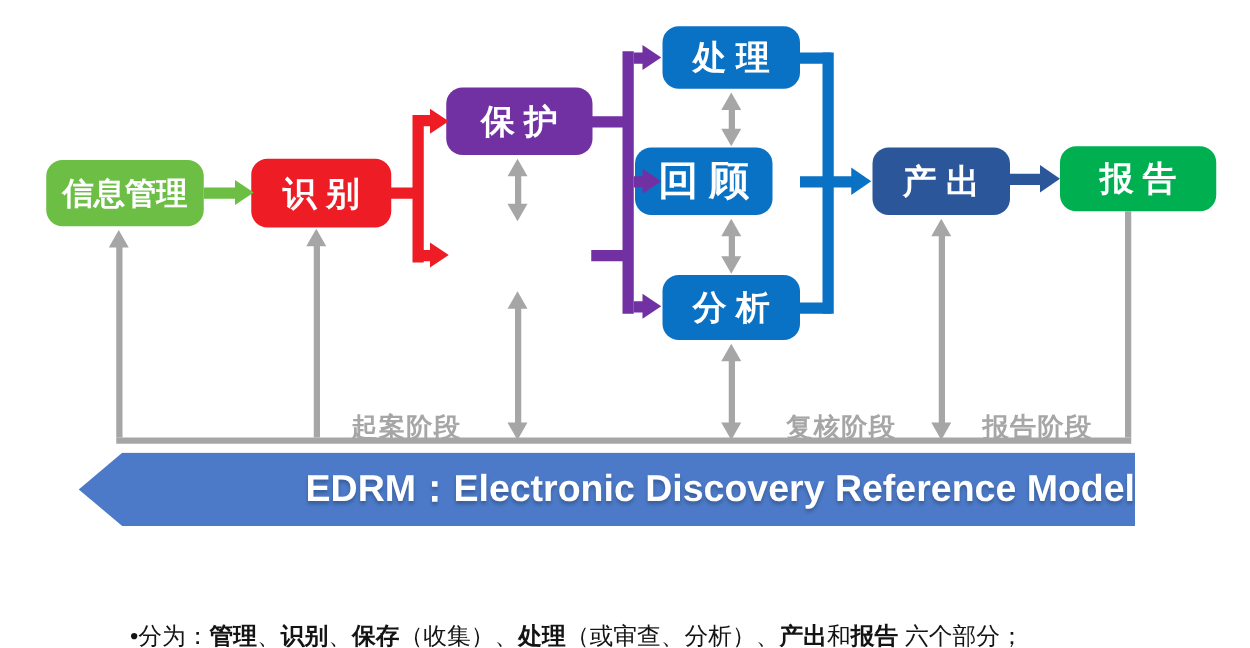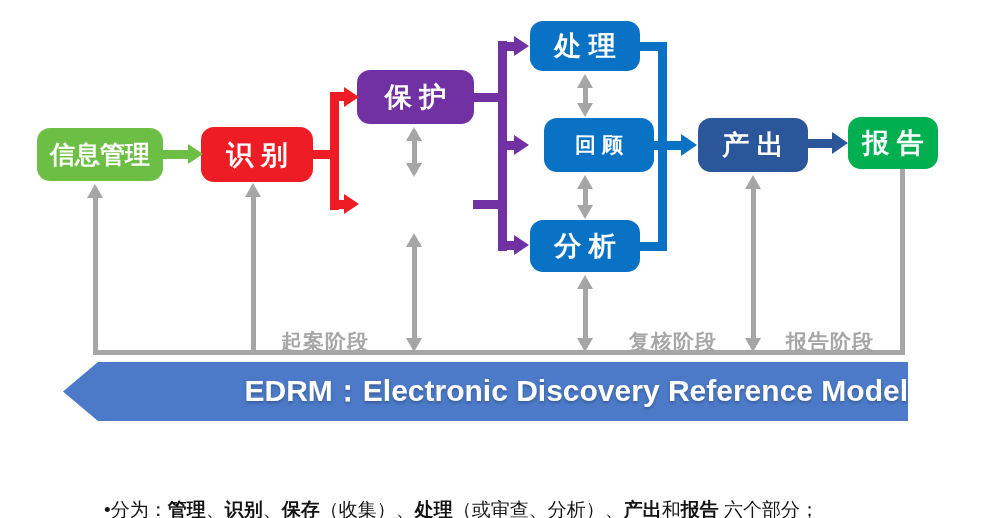--- a/index.html
+++ b/index.html
@@ -54,24 +54,24 @@
 </style>
 </head>
 <body>
 
 <div id="canvas">
 
   <div class="node c-green1" style="left:37px;top:128px;width:126px;height:53px;font-size:25px;">信息管理</div>
   <div class="node c-red" style="left:201px;top:127px;width:112px;height:55px;font-size:27px;">识 别</div>
   <div class="node c-purple" style="left:357px;top:70px;width:117px;height:54px;font-size:27px;">保 护</div>
   <div class="node c-blue" style="left:530px;top:21px;width:110px;height:50px;font-size:27px;">处 理</div>
-  <div class="node c-blue" style="left:544px;top:118px;width:110px;height:54px;font-size:21px;">回 顾</div>
+  <div class="node c-blue" style="left:508px;top:118px;width:110px;height:54px;font-size:32px;">回 顾</div>
   <div class="node c-blue" style="left:530px;top:220px;width:110px;height:52px;font-size:27px;">分 析</div>
   <div class="node c-navy" style="left:698px;top:118px;width:110px;height:54px;font-size:27px;">产 出</div>
-  <div class="node c-green2" style="left:848px;top:117px;width:90px;height:52px;font-size:27px;">报 告</div>
+  <div class="node c-green2" style="left:848px;top:117px;width:125px;height:52px;font-size:27px;">报 告</div>
 
   <div class="ln green1" style="left:163px;top:150px;width:27px;height:9px;"></div>
   <div class="tri r green1" style="left:188px;top:144px;"></div>
 
   <div class="ln red" style="left:309px;top:150px;width:28px;height:9px;"></div>
   <div class="ln red" style="left:330px;top:92px;width:9px;height:118px;"></div>
   <div class="ln red" style="left:337px;top:92px;width:10px;height:9px;"></div>
   <div class="tri r red" style="left:344px;top:87px;"></div>
   <div class="ln red" style="left:337px;top:200px;width:10px;height:9px;"></div>
   <div class="tri r red" style="left:344px;top:194px;"></div>

